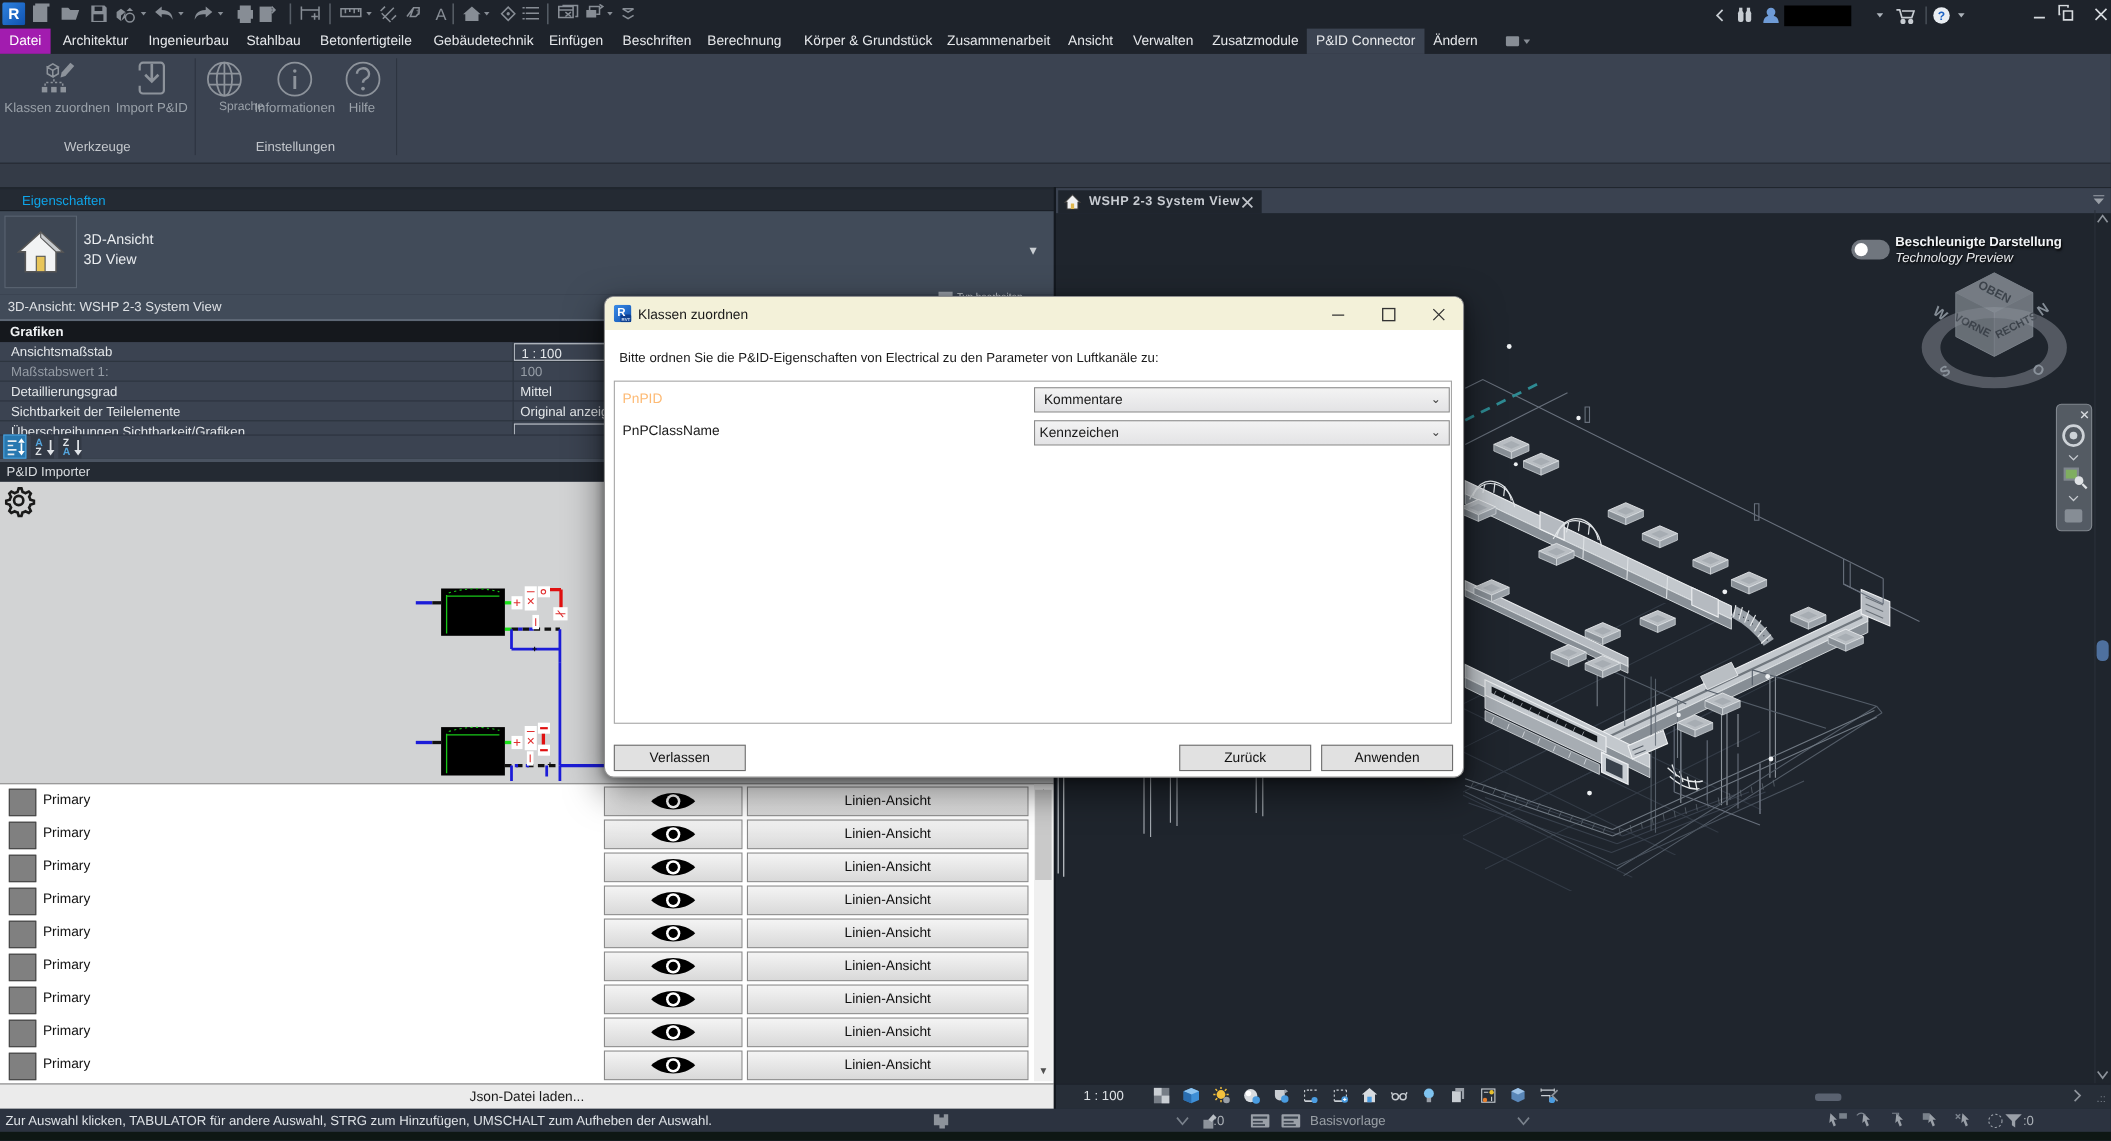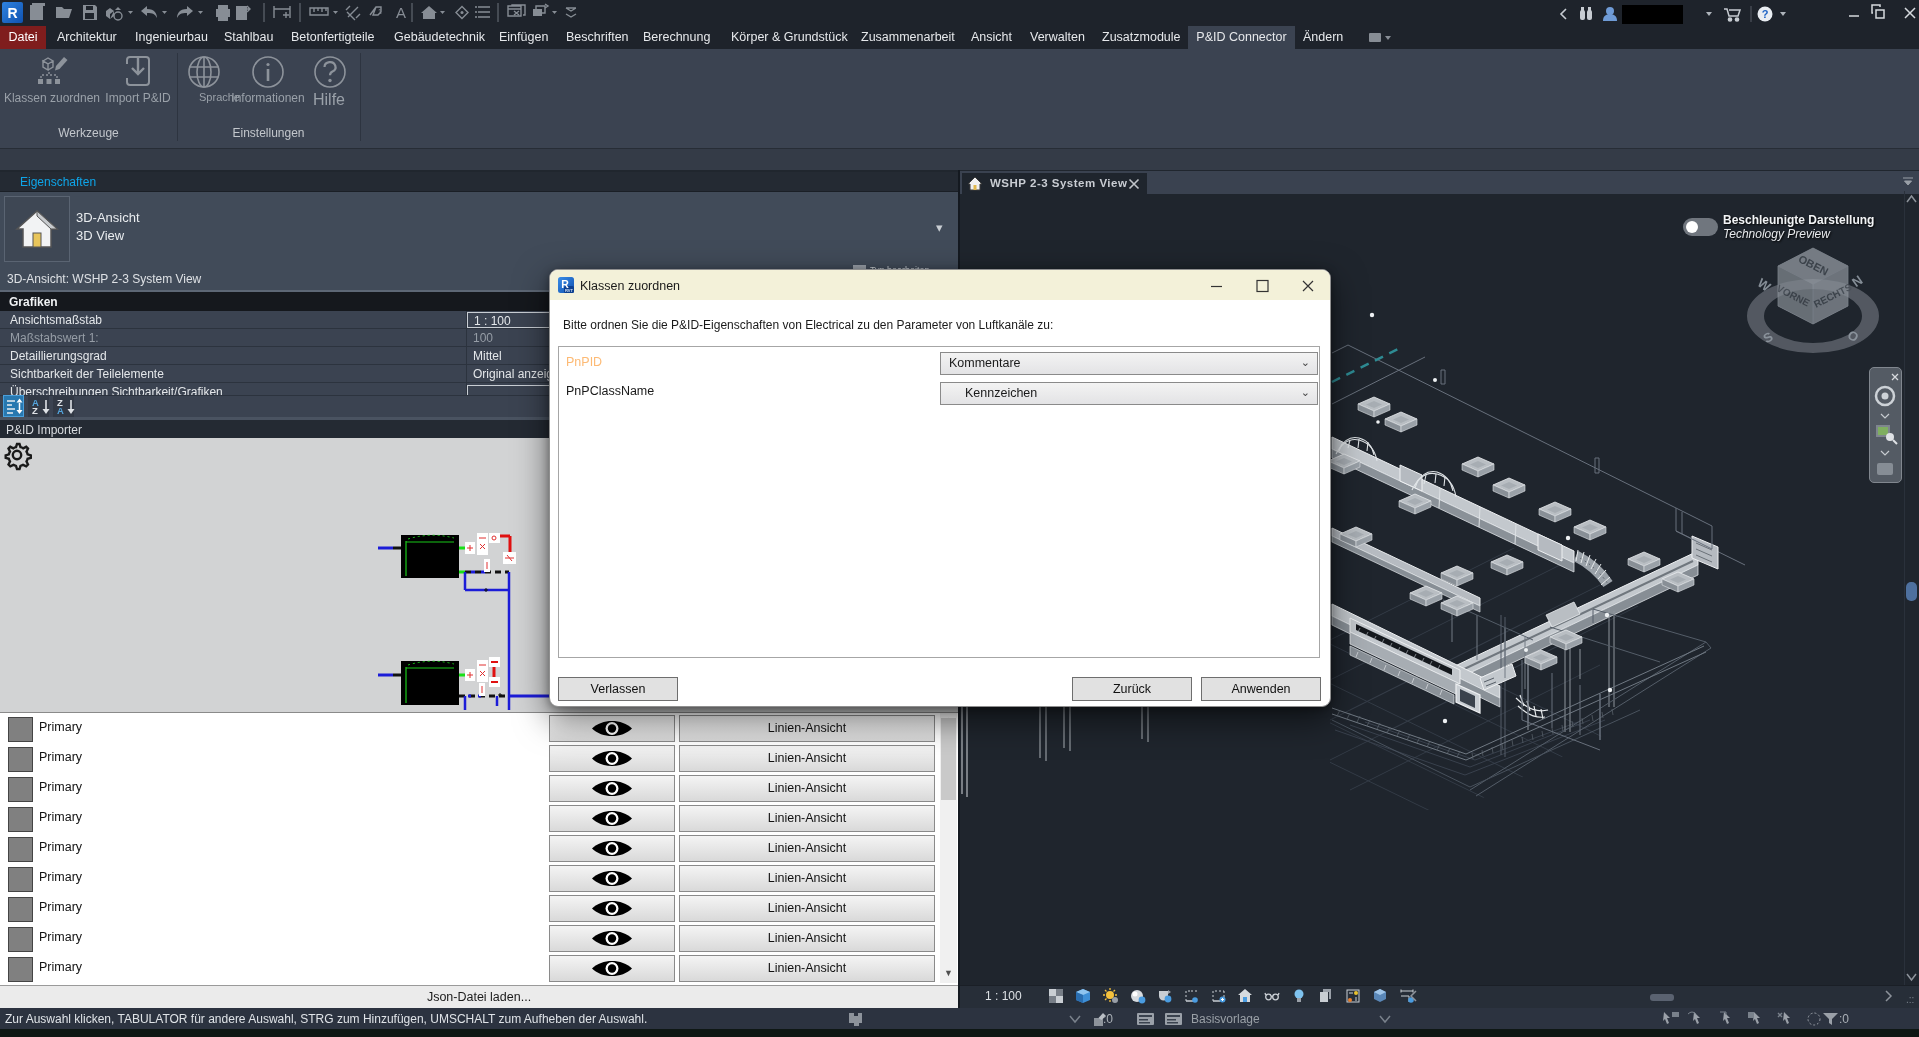--- a/index.html
+++ b/index.html
@@ -130,21 +130,21 @@
     </svg>
     <svg class="abs" style="left:1845px;top:4px;" width="74px" height="18" viewBox="0 0 74 18" stroke="#d6dade" stroke-width="1.5" fill="none">
       <path d="M4 12 h10"></path>
       <path d="M31 5 h8 v8 h-8 Z M28 8 h-1 v-8 h8 v2" transform="translate(0,1)"></path>
       <path d="M60 4 l10 10 M70 4 l-10 10"></path>
     </svg>
   </div>
 
   <div class="abs" style="left:0;top:26px;width:1919px;height:23px;background:#1e232b;"></div>
   <div id="tabs" style="position:absolute;left:0;top:26px;width:1919px;height:23px;font-size:12.5px;color:#e6e8eb;">
-    <div class="abs" style="left:0;top:0;width:46px;height:23px;background:#7f1d1d;color:#fff;text-align:center;line-height:23px;">Datei</div>
+    <div class="abs" style="left:0;top:0;width:46px;height:23px;background:#a21caf;color:#fff;text-align:center;line-height:23px;">Datei</div>
     <div class="abs" style="left:57px;top:4px;">Architektur</div>
     <div class="abs" style="left:135px;top:4px;">Ingenieurbau</div>
     <div class="abs" style="left:224px;top:4px;">Stahlbau</div>
     <div class="abs" style="left:291px;top:4px;">Betonfertigteile</div>
     <div class="abs" style="left:394px;top:4px;">Gebäudetechnik</div>
     <div class="abs" style="left:499px;top:4px;">Einfügen</div>
     <div class="abs" style="left:566px;top:4px;">Beschriften</div>
     <div class="abs" style="left:643px;top:4px;">Berechnung</div>
     <div class="abs" style="left:731px;top:4px;">Körper &amp; Grundstück</div>
     <div class="abs" style="left:861px;top:4px;">Zusammenarbeit</div>
@@ -191,21 +191,21 @@
         <circle cx="18" cy="10.5" r="1.6" fill="#8d939b" stroke="none"></circle>
         <path d="M18 15 v12" stroke-width="2.6"></path>
     </svg>
     <div class="abs" style="left:218px;top:91px;width:100px;text-align:center;color:#9aa1a9;font-size:12px;">Informationen</div>
 
     <svg class="abs" style="left:312px;top:54px;" width="36" height="36" viewBox="0 0 36 36" stroke="#8d939b" stroke-width="1.6" fill="none">
       <circle cx="18" cy="18" r="15"></circle>
         <path d="M12.5 13 a5.5 5 0 1 1 8 4.6 c-2 1 -2.5 2 -2.5 3.6" stroke-width="2.2"></path>
         <circle cx="18" cy="26.5" r="1.7" fill="#8d939b" stroke="none"></circle>
     </svg>
-    <div class="abs" style="left:293px;top:91px;width:72px;text-align:center;color:#9aa1a9;font-size:16px;">Hilfe</div>
+    <div class="abs" style="left:293px;top:91px;width:72px;text-align:center;color:#9aa1a9;font-size:12px;">Hilfe</div>
 
     <div class="abs" style="left:0;top:126px;width:177px;text-align:center;color:#c3c7cc;font-size:12px;">Werkzeuge</div>
     <div class="abs" style="left:177px;top:126px;width:183px;text-align:center;color:#c3c7cc;font-size:12px;">Einstellungen</div>
     <div class="abs" style="left:360px;top:53px;width:1px;height:88px;background:#2d3440;"></div>
   </div>
 
   <div class="abs" style="left:0;top:148px;width:1919px;height:22px;background:#343b47;border-top:1px solid #272d36;"></div>
 
   <div id="leftcol">
 
@@ -870,21 +870,21 @@
     </svg>
     <div class="abs" style="left:563px;top:318px;color:#1a1a1a;font-size:12px;">Bitte ordnen Sie die P&amp;ID-Eigenschaften von Electrical zu den Parameter von Luftkanäle zu:</div>
     <div class="abs" style="left:558px;top:346px;width:762px;height:312px;border:1px solid #a6a6a6;"></div>
     <div class="abs" style="left:566px;top:355px;color:#fdba74;font-size:12.5px;">PnPID</div>
     <div class="abs" style="left:566px;top:384px;color:#1a1a1a;font-size:12.5px;">PnPClassName</div>
     <div class="abs" style="left:940px;top:352px;width:378px;height:23px;background:linear-gradient(#f3f3f3,#e3e3e5);border:1px solid #8a8a8a;">
       <span style="font-size:12.5px;color:#1a1a1a;line-height:21px;padding-left:8px;">Kommentare</span>
       <span style="position:absolute;right:7px;top:3px;color:#454545;font-size:11px;">⌄</span>
     </div>
     <div class="abs" style="left:940px;top:382px;width:378px;height:23px;background:linear-gradient(#f3f3f3,#e3e3e5);border:1px solid #8a8a8a;">
-      <span style="font-size:12.5px;color:#1a1a1a;line-height:21px;padding-left:24px;">Kennzeichen</span>
+      <span style="font-size:12.5px;color:#1a1a1a;line-height:21px;padding-left:4px;">Kennzeichen</span>
       <span style="position:absolute;right:7px;top:3px;color:#454545;font-size:11px;">⌄</span>
     </div>
     <div class="abs" style="left:558px;top:677px;width:120px;height:24px;background:#e1e1e1;border:1px solid #6e6e6e;color:#111;font-size:12.5px;text-align:center;line-height:22px;">Verlassen</div>
     <div class="abs" style="left:1072px;top:677px;width:120px;height:24px;background:#e1e1e1;border:1px solid #6e6e6e;color:#111;font-size:12.5px;text-align:center;line-height:22px;">Zurück</div>
     <div class="abs" style="left:1201px;top:677px;width:120px;height:24px;background:#e1e1e1;border:1px solid #6e6e6e;color:#111;font-size:12.5px;text-align:center;line-height:22px;">Anwenden</div>
   </div>
 
 </div>
 
 </body></html>

